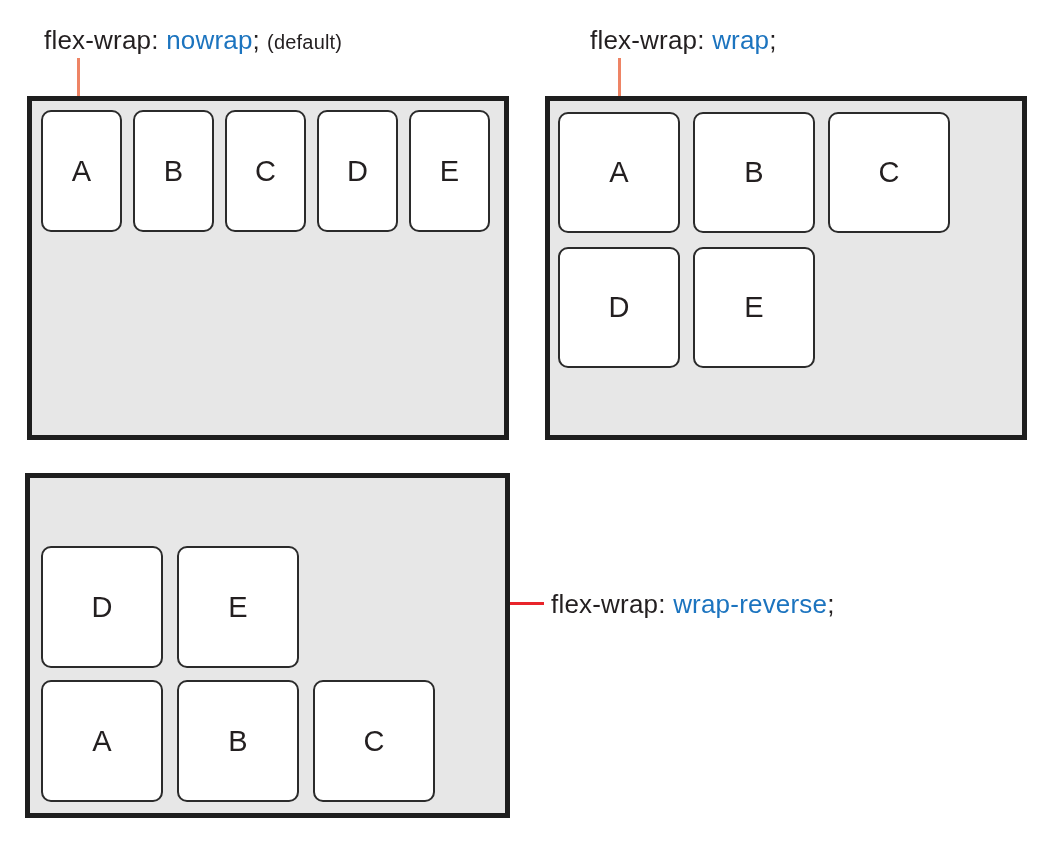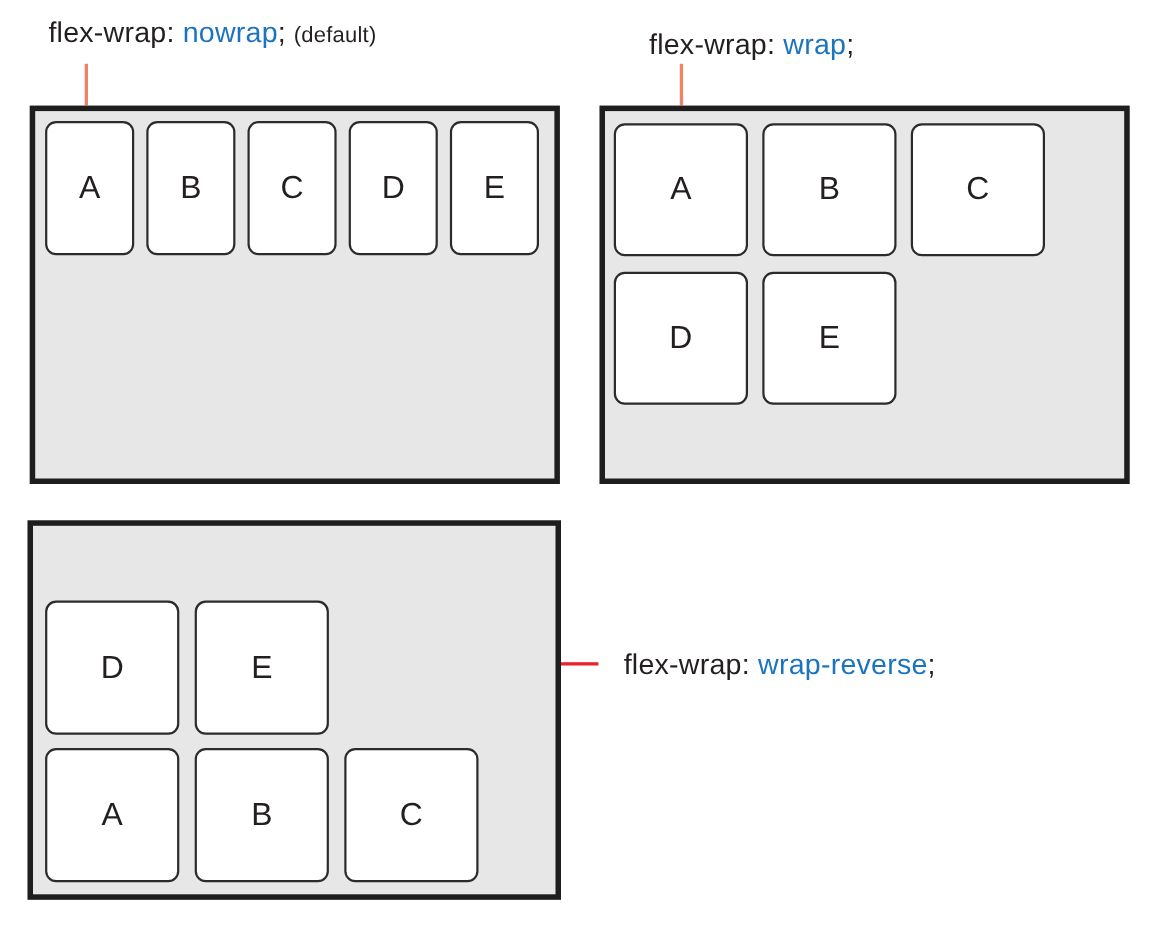--- a/index.html
+++ b/index.html
@@ -71,23 +71,23 @@
   #c2 .item { width: 122px; height: 121px; }
   
   #c3 {
     left: 25px; top: 473px; width: 485px; height: 345px;
     padding: 11px; display: flex; flex-direction: column;
     justify-content: flex-end; gap: 12px;
   }
   #c3 .row { display: flex; gap: 14px; }
   #c3 .item { width: 122px; height: 122px; }
 
-  #cap1 { left: 44px;  top: 14px; }
+  #cap1 { left: 44px;  top: 25px; }
   #cap2 { left: 590px; top: 25px; }
-  #cap3 { left: 567px; top: 589px; }
+  #cap3 { left: 551px; top: 589px; }
   #line1 { left: 77px;  top: 58px; height: 38px; }
   #line2 { left: 618px; top: 58px; height: 38px; }
   #line3 { left: 506px; top: 602px; width: 38px; }
 </style>
 </head>
 <body>
 
 <div class="caption" id="cap1">
   <span>flex-wrap: </span><span class="val">nowrap</span><span>;</span><span class="note">(default)</span>
 </div>

